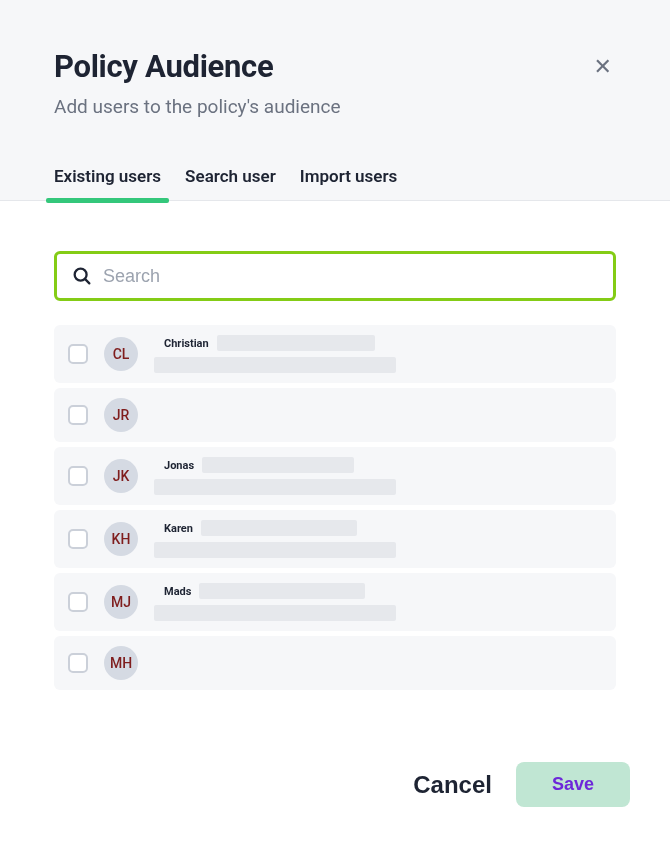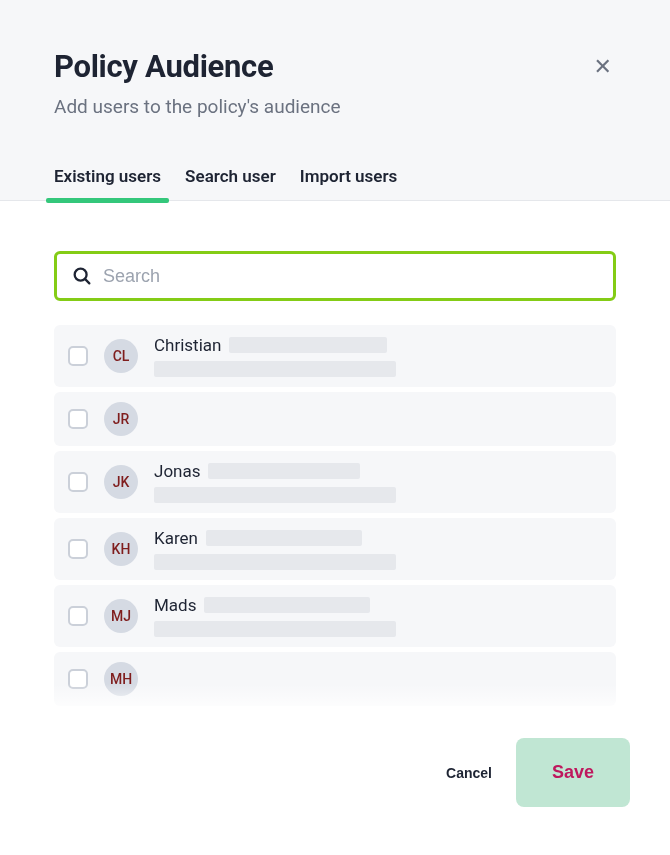--- a/index.html
+++ b/index.html
@@ -137,23 +137,24 @@
       display: flex;
       flex-direction: column;
       gap: 6px;
     }
     .user-name-line {
       display: flex;
       align-items: center;
       gap: 8px;
     }
     .user-name {
-      font-size: 17px;
-      font-weight: 400;
-      color: #1e2433;
+      font-size: 11px;
+      font-weight: 700;
+      color: #1e2433;
+      margin-left: 10px;
     }
     .redact-top {
       height: 16px;
       background: #e6e8ec;
       border-radius: 2px;
     }
     .redact-bottom {
       height: 16px;
       background: #e6e8ec;
       border-radius: 2px;
@@ -174,35 +175,35 @@
       content: '';
       position: absolute;
       top: -30px;
       left: 0;
       right: 0;
       height: 30px;
       background: linear-gradient(to bottom, rgba(255,255,255,0), rgba(255,255,255,1));
       pointer-events: none;
     }
     .cancel-btn {
-      font-size: 14px;
+      font-size: 24px;
       font-weight: 600;
       color: #1e2433;
       background: none;
       border: none;
       cursor: pointer;
     }
     .save-btn {
       font-size: 18px;
       font-weight: 600;
-      color: #be185d;
+      color: #6d28d9;
       background: #c0e6d3;
       border: none;
       border-radius: 8px;
-      padding: 24px 36px;
+      padding: 12px 36px;
       cursor: pointer;
     }
   </style>
 </head>
 <body>
 
 <div class="header">
   <div class="header-top">
     <div>
       <h1 class="title">Policy Audience</h1>

